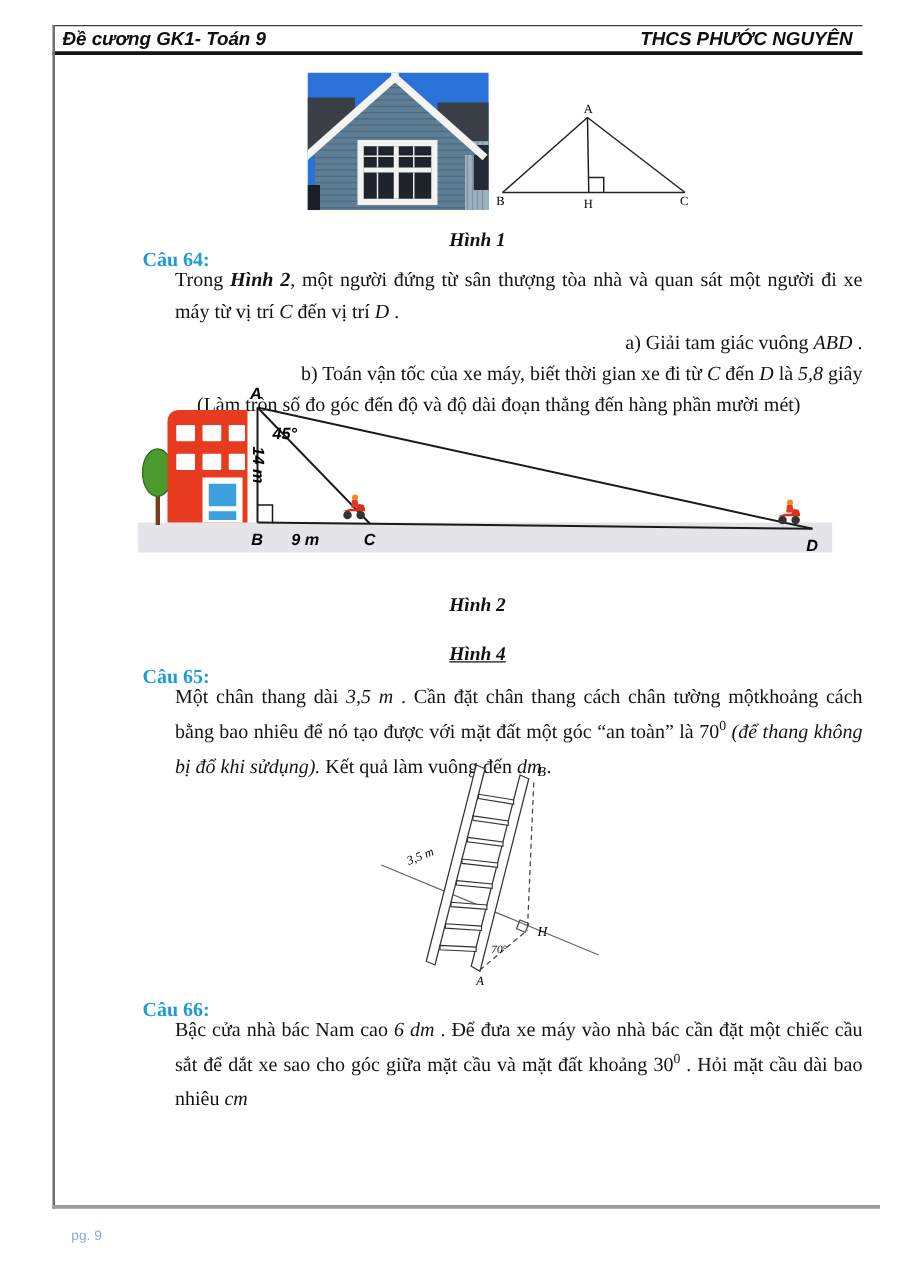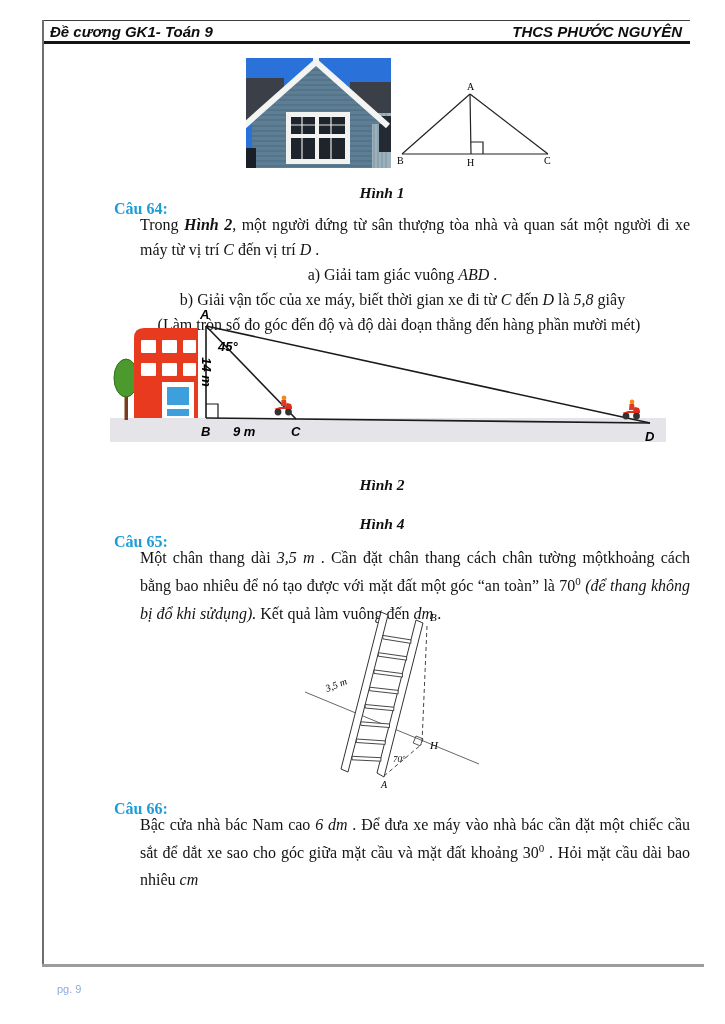--- a/index.html
+++ b/index.html
@@ -15,30 +15,30 @@
           padding:2px 8px 1px 8px;}
   .border-left{position:absolute;left:42px;top:20px;width:1.5px;height:947px;background:#6f6f6f;}
   .border-bottom{position:absolute;left:42px;right:0;top:964px;height:3px;background:#9c9c9c;}
 
   
   .fig1-row{position:absolute;left:246px;top:58px;}
   .fig1-house{position:absolute;left:0;top:0;}
   .fig1-tri{position:absolute;left:150px;top:22px;}
   .fig-caption{position:absolute;left:60px;right:0;text-align:center;
                font-weight:bold;font-style:italic;font-size:15.5px;color:#111;margin-top:16px;}
-  .cap1{top:168px;} .cap2{top:460px;} .cap4{top:499px;}
+  .cap1{top:168px;} .cap2{top:460px;} .cap4{top:499px;text-decoration:underline;}
   .fig2{position:absolute;left:110px;top:306px;}
   .ladder{position:absolute;left:297px;top:606px;}
 
   
   .q{position:absolute;left:78px;width:612px;font-size:16px;line-height:25px;}
   .q-label{position:absolute;left:0;top:0;font-weight:bold;color:#1e9cd8;white-space:nowrap;margin-left:36px;}
   .q-text{margin-left:62px;text-align:justify;margin-top:16px;}
   .q64{top:196px;}
-  .q64 .sub{margin-left:37px;text-align:center;}
+  .q64 .sub{margin-left:37px;text-align:right;}
   .q64 .note{margin-left:30px;text-align:center;}
   .q65{top:528px;line-height:28px;}
   .q66{top:795px;line-height:27.5px;}
   .it{font-style:italic;}
   .bi{font-weight:bold;font-style:italic;}
   sup{font-size:11px;line-height:0;}
 
   
   .footer{position:absolute;left:57px;top:983px;
           font-family:"Liberation Sans","DejaVu Sans",sans-serif;
@@ -136,21 +136,21 @@
 
   <div class="q q64">
     <span class="q-label">Câu 64:</span>
     <div class="q-text">
       <span>Trong </span><span class="bi">Hình 2</span><span>, một người đứng từ sân thượng tòa nhà và quan sát một người đi xe máy từ vị trí </span><span class="it">C</span><span> đến vị trí </span><span class="it">D</span><span> .</span>
     </div>
     <div class="sub">
       <span>a) Giải tam giác vuông </span><span class="it">ABD</span><span> .</span>
     </div>
     <div class="sub">
-      <span>b) Giải vận tốc của xe máy, biết thời gian xe đi từ </span><span class="it">C</span><span> đến </span><span class="it">D</span><span> là </span><span class="it">5,8</span><span> giây</span>
+      <span>b) Toán vận tốc của xe máy, biết thời gian xe đi từ </span><span class="it">C</span><span> đến </span><span class="it">D</span><span> là </span><span class="it">5,8</span><span> giây</span>
     </div>
     <div class="note">(Làm tròn số đo góc đến độ và độ dài đoạn thẳng đến hàng phần mười mét)</div>
   </div>
 
   <svg class="fig2" width="556" height="138" viewBox="0 0 556 138">
     <defs>
       <g id="moto">
         <circle cx="6" cy="18" r="3.4" fill="#333"></circle>
         <circle cx="16.5" cy="18" r="3.4" fill="#333"></circle>
         <path d="M2,15 L8,13 L13,13 L15,9 L19,10 L20,13 L20,15 Z" fill="#d92f1b"></path>

